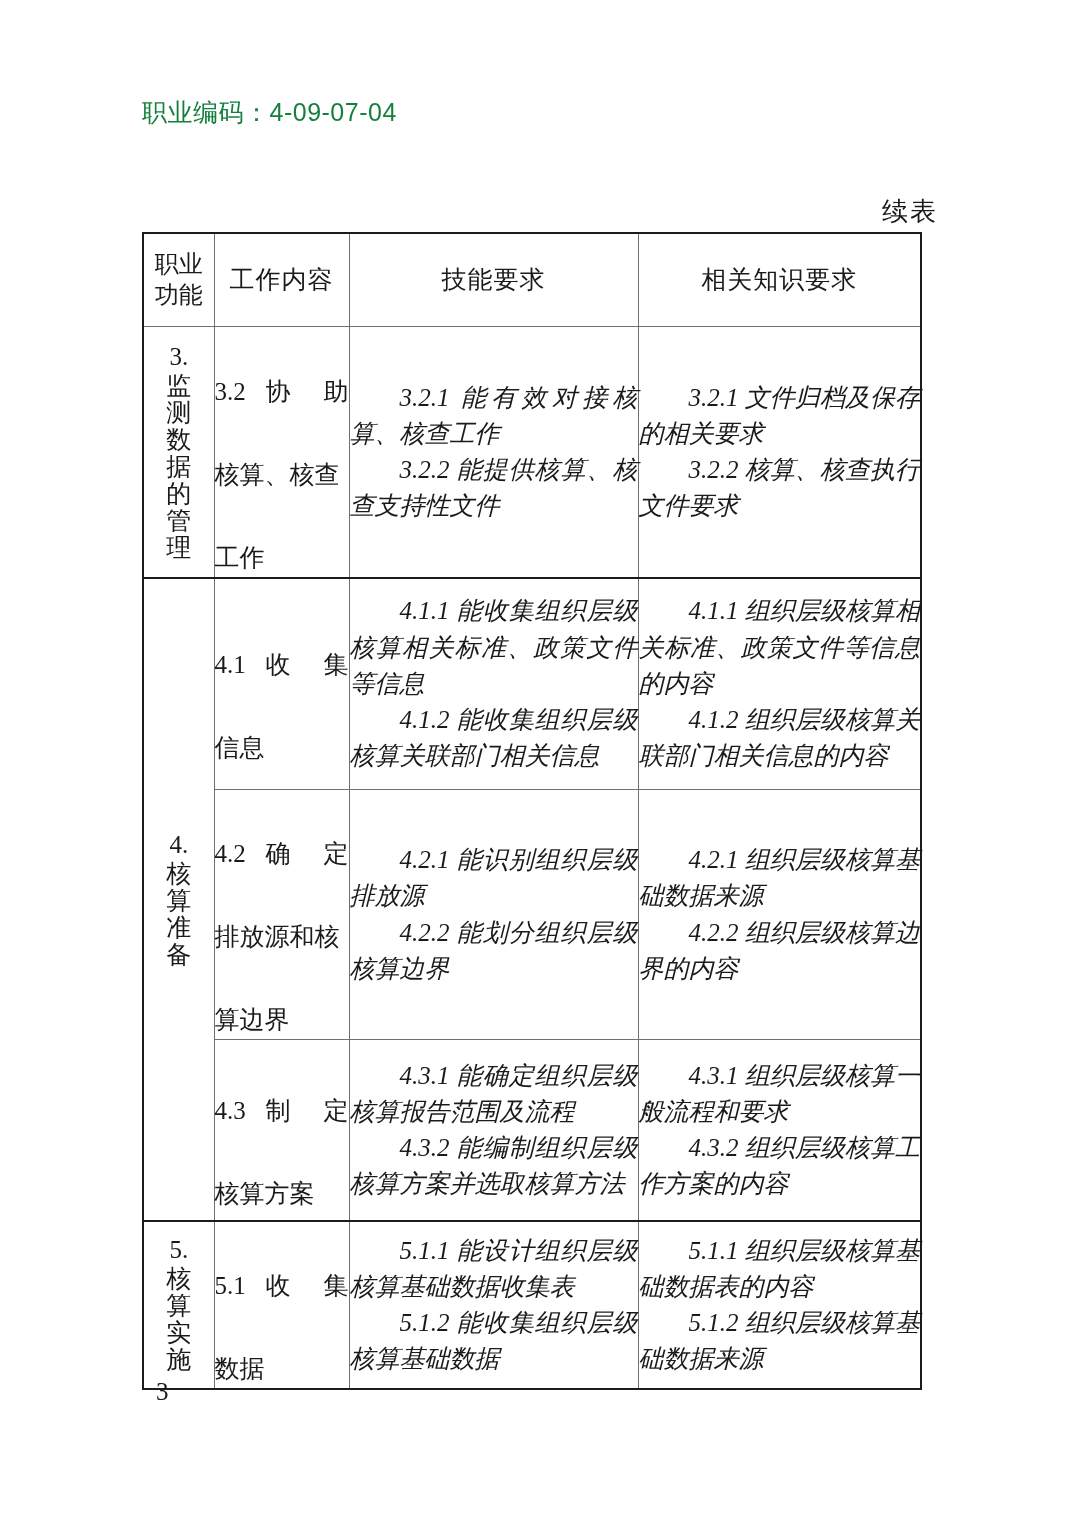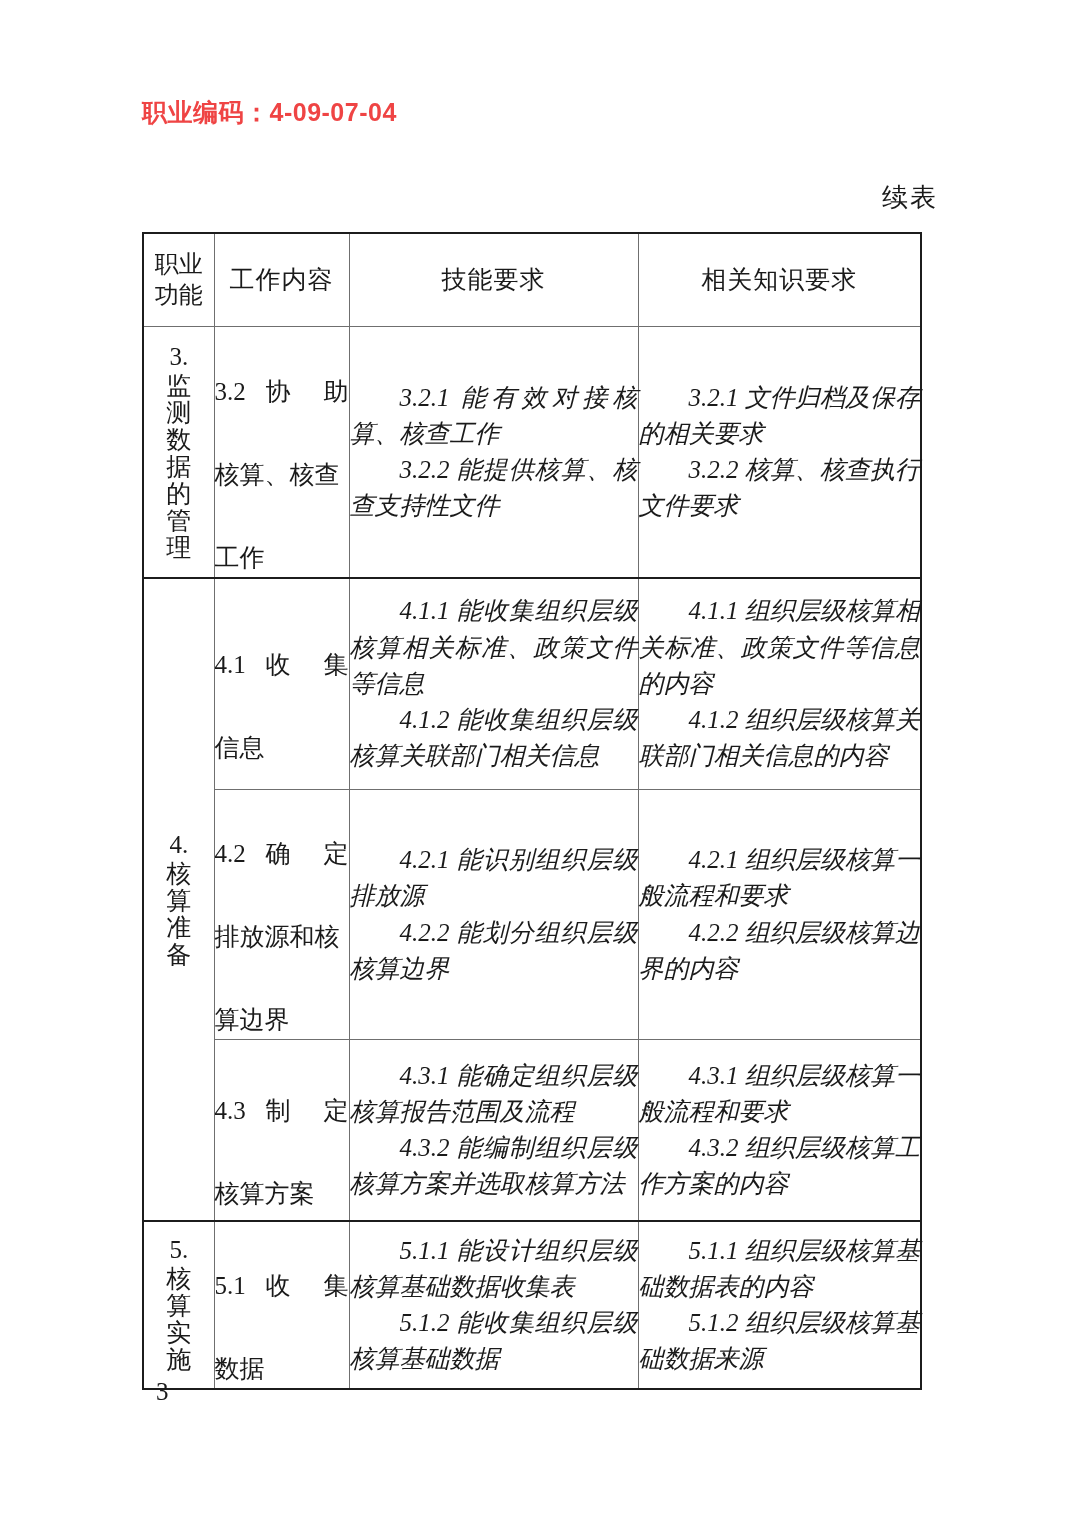--- a/index.html
+++ b/index.html
@@ -23,32 +23,32 @@
     width: 1080px;
     height: 1515px;
   }
 
   
   .running-head {
     position: absolute;
     left: 142px;
     top: 96px;
     font-family: "Liberation Sans", "DejaVu Sans", sans-serif;
-    font-weight: bold;
+    font-weight: normal;
     font-size: 25px;
     letter-spacing: 0.5px;
-    color: #ef4444;
+    color: #15803d;
     white-space: nowrap;
   }
 
   
   .table-caption {
     position: absolute;
     right: 142px;
-    top: 180px;
+    top: 194px;
     font-size: 26px;
     letter-spacing: 2px;
     color: #1a1a1a;
     white-space: nowrap;
   }
 
   
   .tbl-wrap {
     position: absolute;
     left: 142px;
@@ -261,21 +261,21 @@
           <td class="wc-cell">
             <span class="ln sp">4.2 确 定</span>
             <span class="ln">排放源和核</span>
             <span class="ln">算边界</span>
           </td>
           <td class="txt-cell">
             <p>4.2.1 能识别组织层级排放源</p>
             <p>4.2.2 能划分组织层级核算边界</p>
           </td>
           <td class="txt-cell">
-            <p>4.2.1 组织层级核算一般流程和要求</p>
+            <p>4.2.1 组织层级核算基础数据来源</p>
             <p>4.2.2 组织层级核算边界的内容</p>
           </td>
         </tr>
 
         <tr class="r-43 sep-strong-b">
           <td class="wc-cell">
             <span class="ln sp">4.3 制 定</span>
             <span class="ln">核算方案</span>
           </td>
           <td class="txt-cell">

